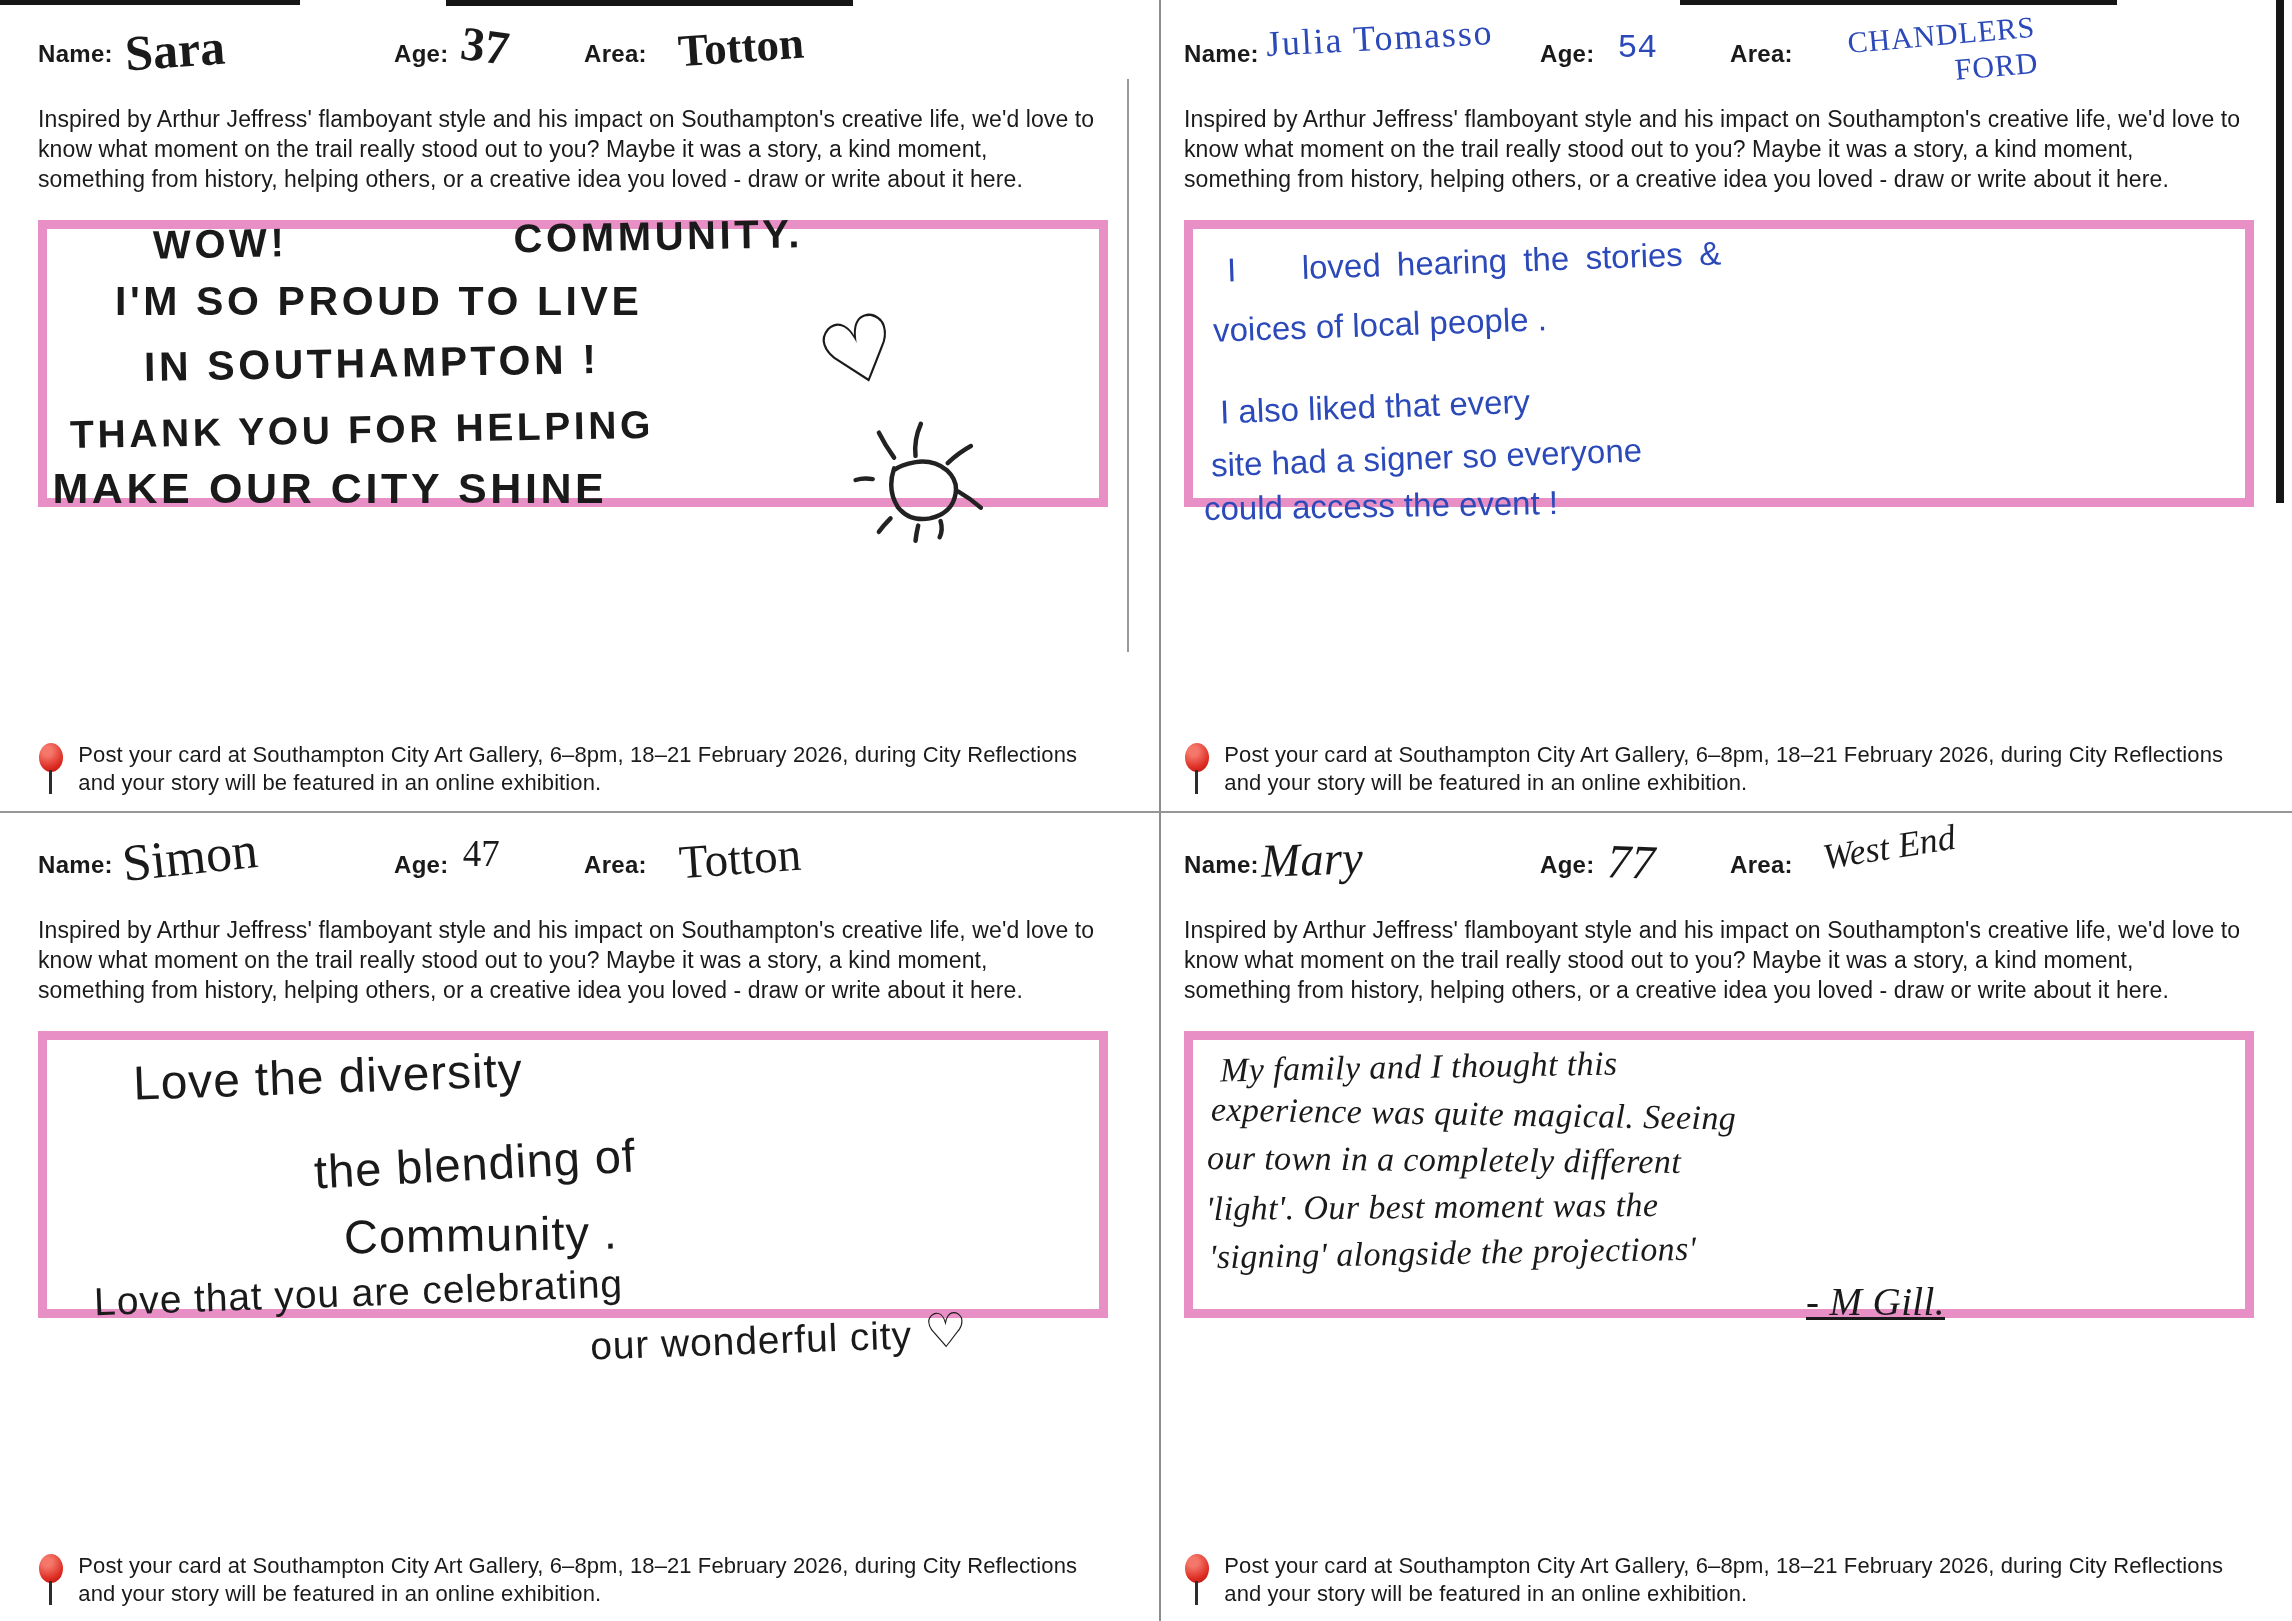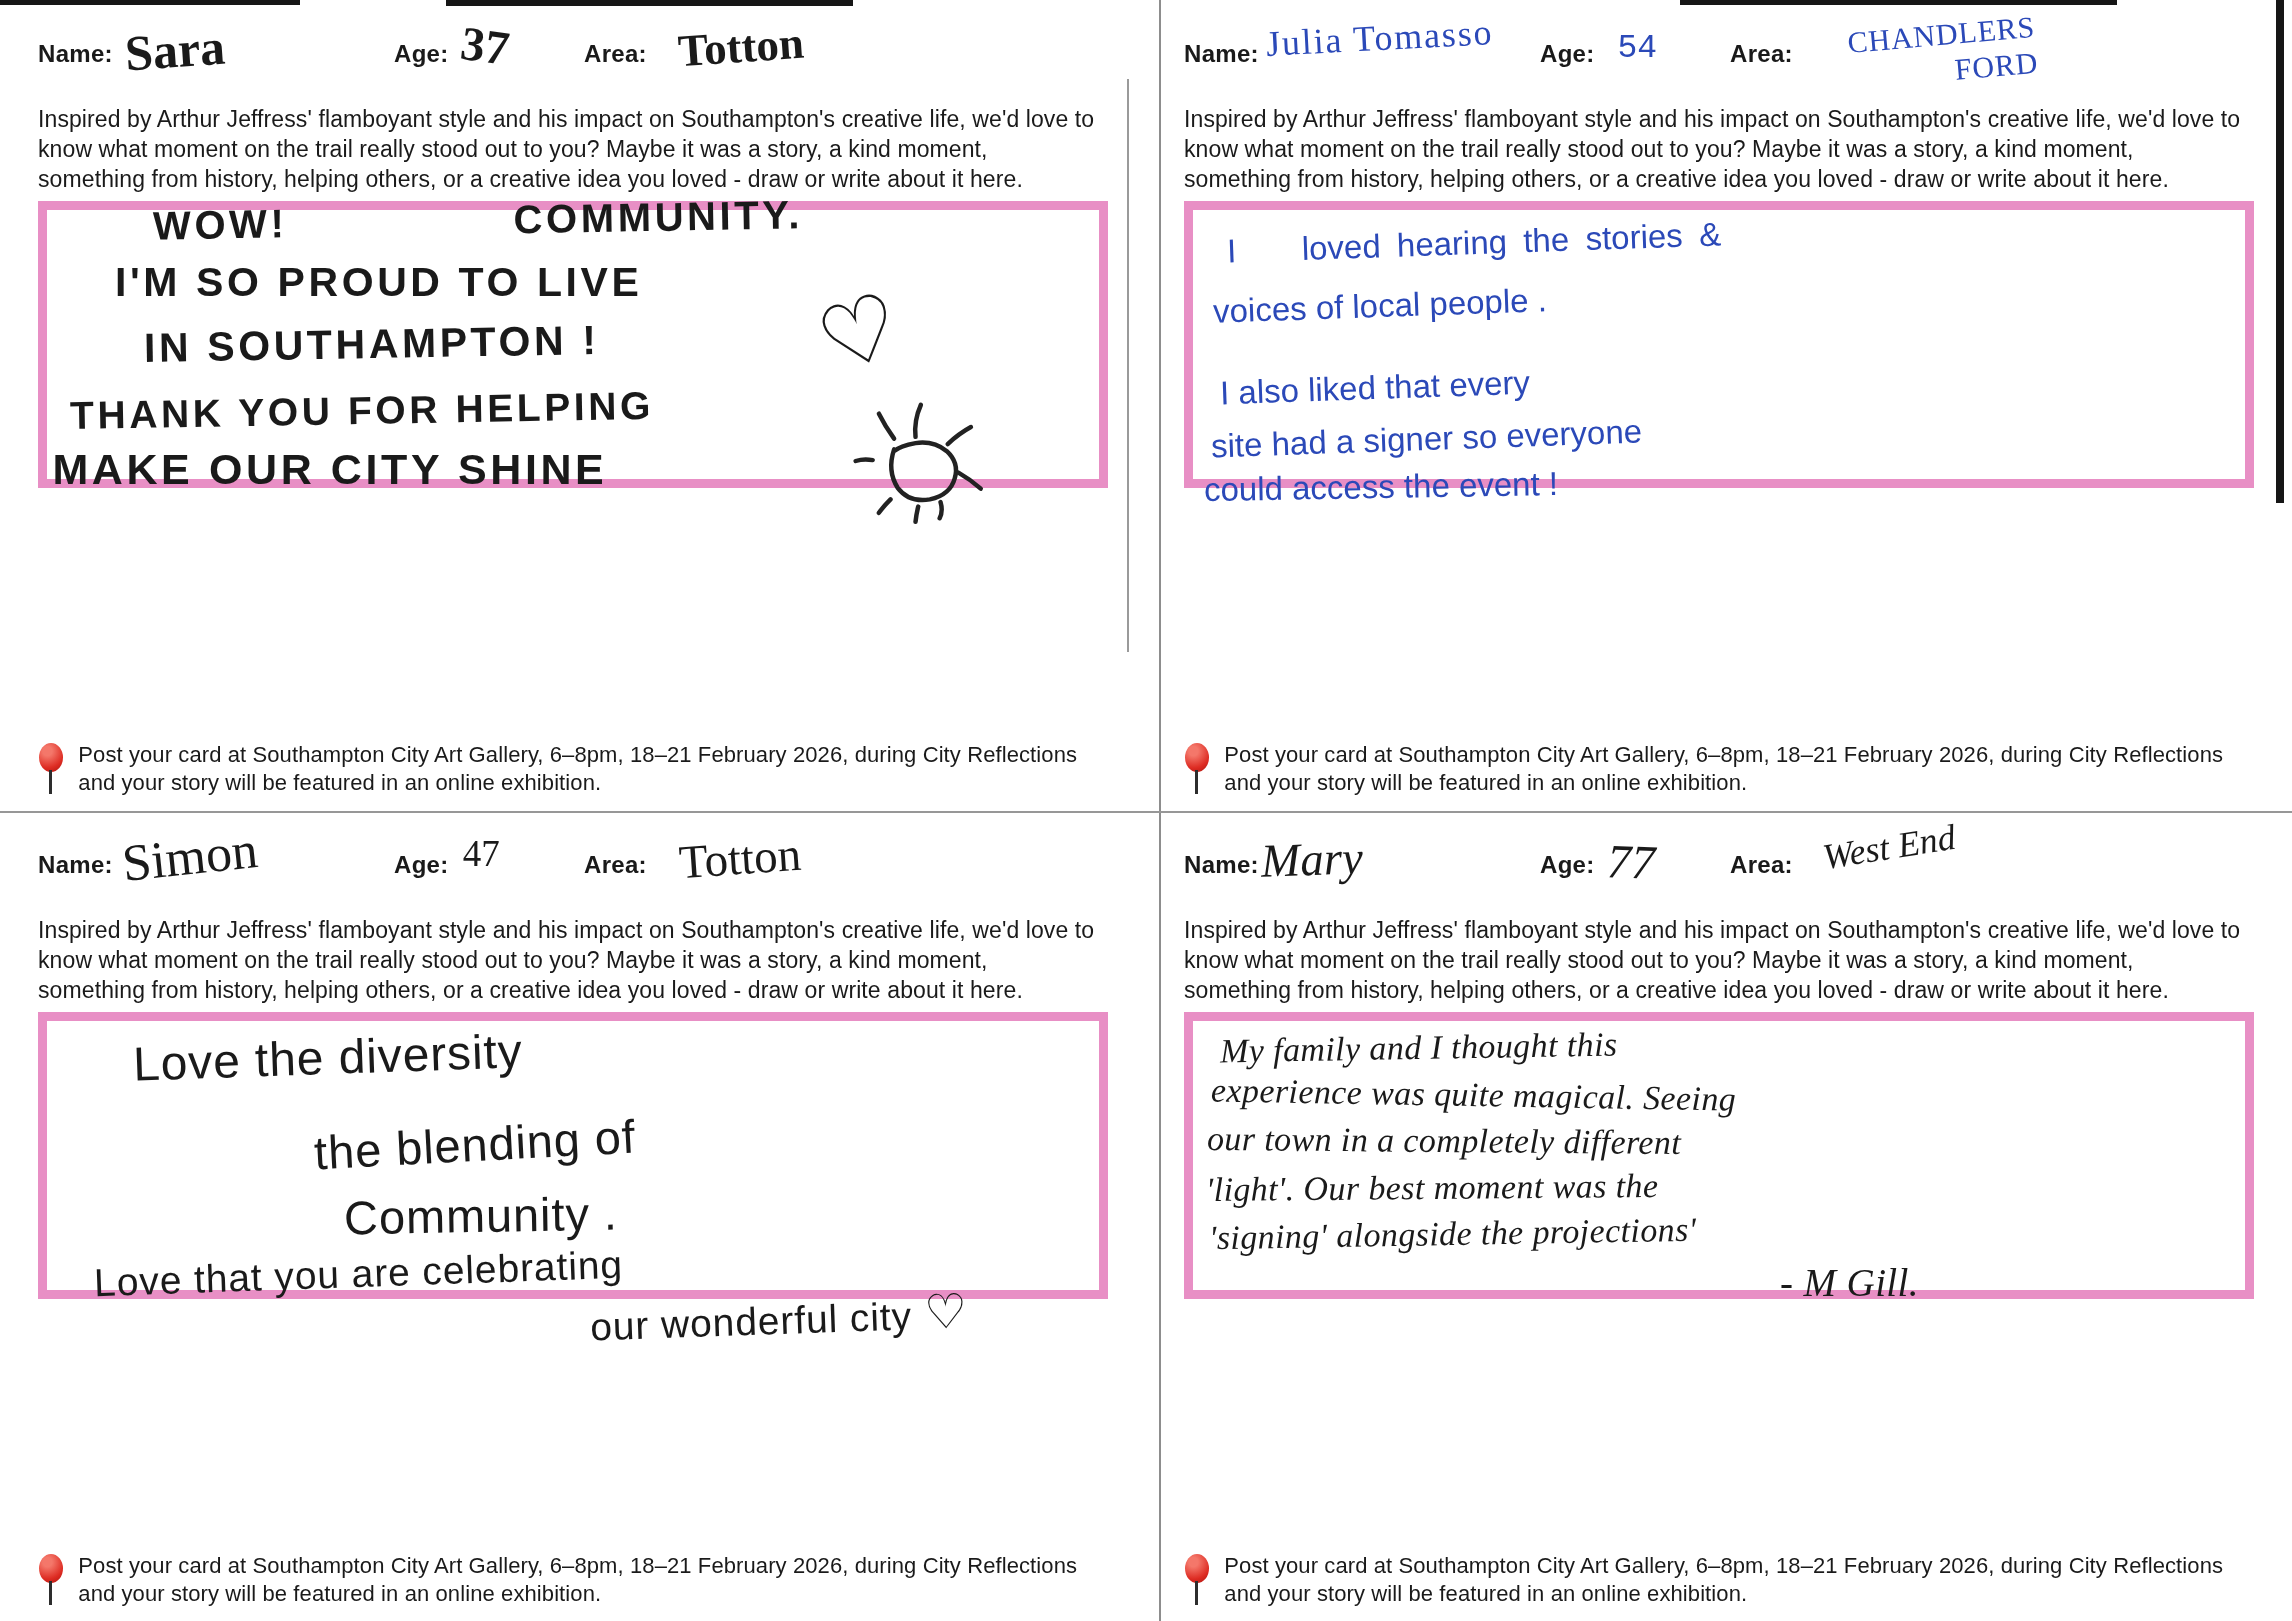--- a/index.html
+++ b/index.html
@@ -30,21 +30,21 @@
   .grp-name{width:356px;}
   .grp-age{width:190px;}
   .grp-area{flex:1;gap:20px;}
   .lbl{font-weight:700;font-size:24px;letter-spacing:0.3px;white-space:nowrap;}
   .hand{font-family:cursive;position:relative;white-space:nowrap;line-height:1;}
   
   .intro{font-size:23px;line-height:30px;margin-top:5.4px;letter-spacing:0.1px;max-width:1057px;}
   .intro b{font-weight:400;}
   
   .msgbox{
-    margin-top:7px;height:287px;border:9.9px solid var(--pink);
+    margin-top:26px;height:287px;border:9.9px solid var(--pink);
     position:relative;overflow:visible;
   }
   .ln{position:absolute;white-space:pre;line-height:1.15;}
   
   .footer{position:absolute;left:39px;bottom:14.3px;width:1066px;display:flex;gap:14.3px;align-items:flex-start;}
   .pin{position:relative;width:25px;height:56px;flex:none;}
   .pin-head{position:absolute;top:1.8px;left:0;width:24px;height:29px;border-radius:50%;
     background:radial-gradient(circle at 35% 28%,#f4776a 18%,var(--pinred) 65%,#a81510);}
   .pin-needle{position:absolute;top:29px;left:9.9px;width:2.7px;height:24px;background:#2d2d2d;}
   .footer-text{font-size:22px;line-height:28px;letter-spacing:0.1px;}
@@ -91,21 +91,21 @@
   .c4 .hand{font-style:italic;}
   .c4 .hand-name{font-size:47px;top:-14.3px;left:1.8px;transform:rotate(-2deg);}
   .c4 .hand-age{font-size:48px;top:-12.5px;left:12.5px;transform:rotate(2deg);}
   .c4 .hand-area{font-size:36px;top:-23px;left:9px;white-space:normal;width:134px;text-align:right;transform:rotate(-9deg);line-height:1.1;}
   .c4 .ln{font-style:italic;font-size:34px;font-weight:400;letter-spacing:0.4px;font-family:cursive;}
   .c4 .ln0{left:27px;top:7.2px;transform:rotate(-1deg);}
   .c4 .ln1{left:18px;top:54px;transform:rotate(1deg);}
   .c4 .ln2{left:14.3px;top:100px;transform:rotate(0.5deg);}
   .c4 .ln3{left:12.5px;top:147px;transform:rotate(-0.5deg);}
   .c4 .ln4{left:16px;top:193px;transform:rotate(-1deg);}
-  .c4 .ln5{left:587px;top:240px;font-size:39px;}
+  .c4 .ln5{left:613px;top:240px;font-size:39px;text-decoration:underline;}
 
   
   .divider-v{position:absolute;left:1159px;top:0;width:1.8px;height:1622px;background:#8d8d8d;}
   .divider-h{position:absolute;left:0;top:811px;width:2293px;height:1.8px;background:#979797;}
   .artifact{position:absolute;background:#161616;}
   .a-top1{left:0;top:0;width:300px;height:5.4px;}
   .a-top2{left:446px;top:0;width:407px;height:6.3px;}
   .a-top3{left:1680px;top:0;width:437px;height:4.5px;}
   .a-right{left:2276px;top:0;width:8px;height:503px;}
   .a-edge{left:1127px;top:79px;width:1.8px;height:573px;background:#9a9a9a;}

